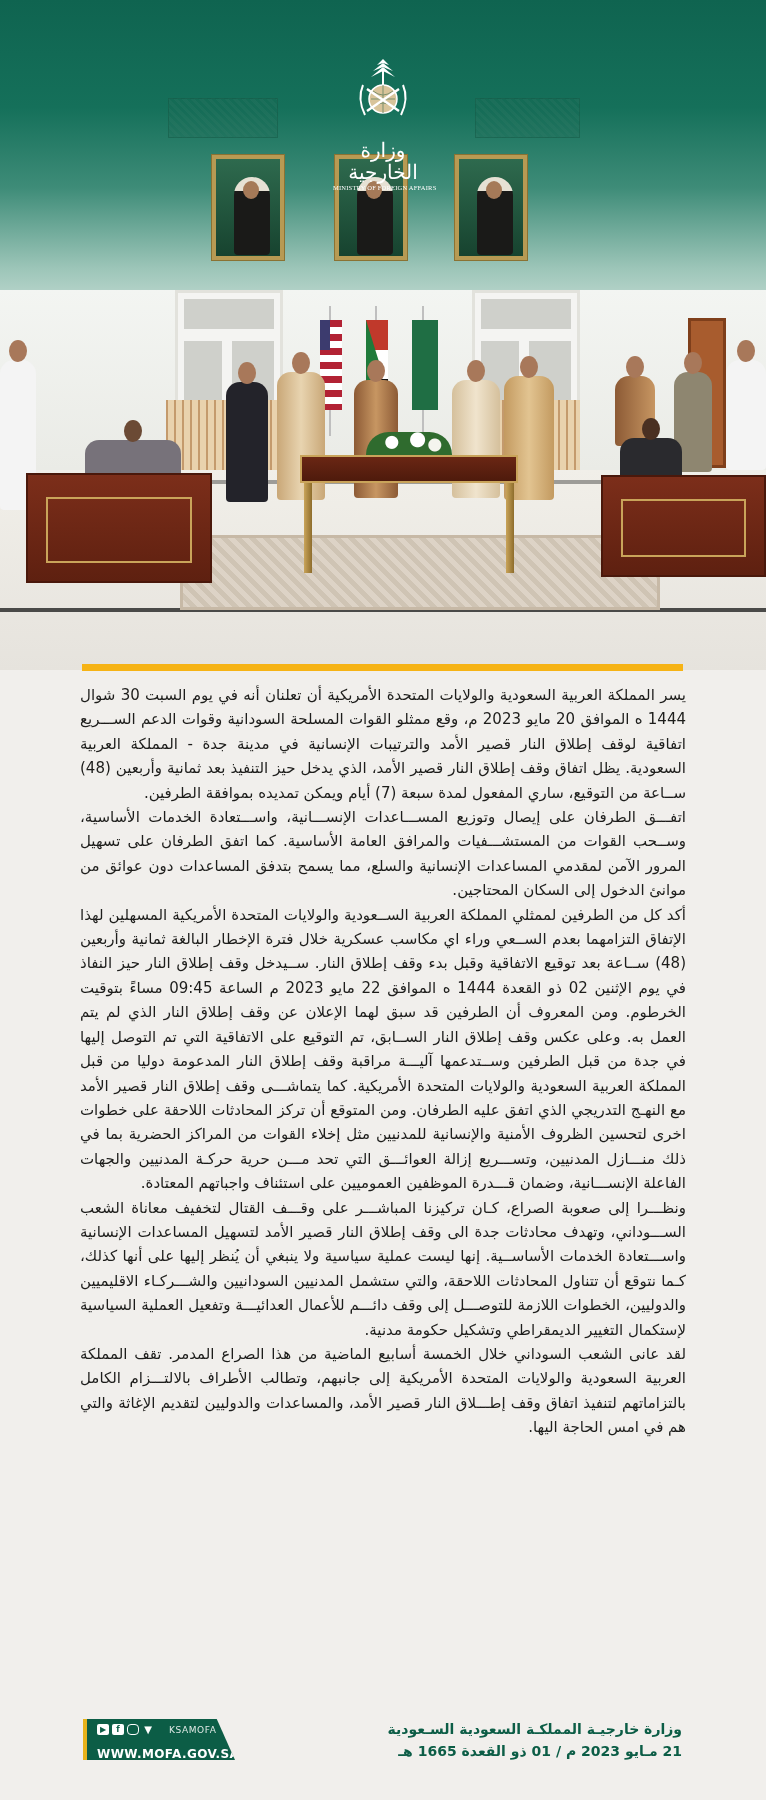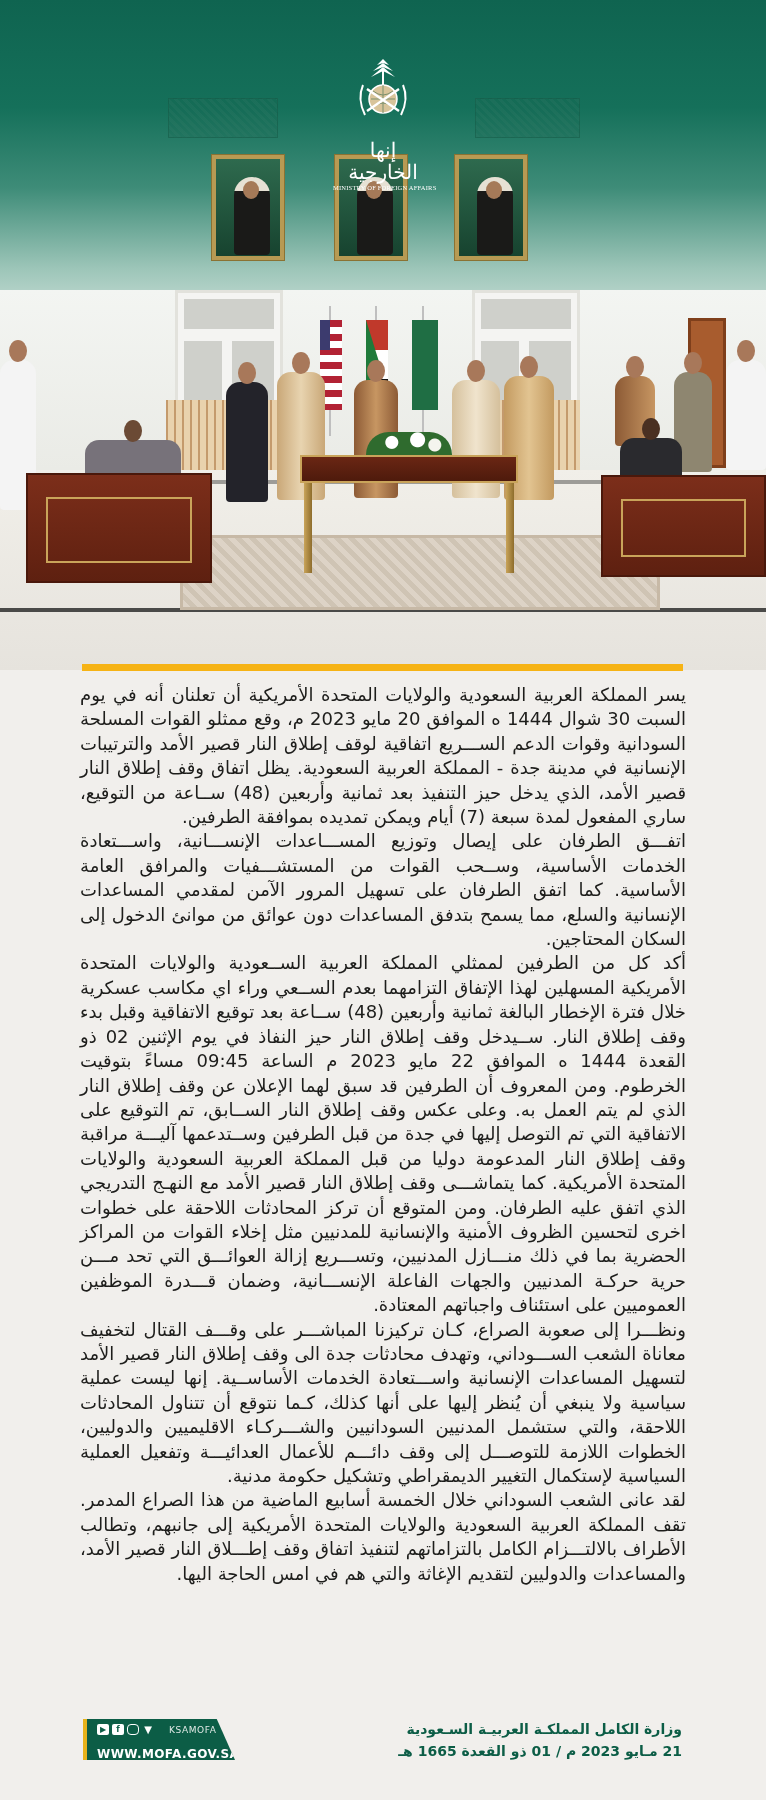--- a/index.html
+++ b/index.html
@@ -37,21 +37,21 @@
     .desk .inlay { position: absolute; left: 18px; right: 18px; top: 22px; bottom: 18px; border: 2px solid #c9a45a; }
     .center-table { position: absolute; left: 300px; top: 455px; width: 218px; height: 28px; background: linear-gradient(180deg,#6a2614,#4e1a0c); border: 2px solid #c9a45a; }
     .leg { position: absolute; top: 483px; width: 8px; height: 90px; background: linear-gradient(90deg,#c9a45a,#8e6d2c); }
     .flowers { position: absolute; left: 366px; top: 432px; width: 86px; height: 26px; border-radius: 40px 40px 6px 6px; background: radial-gradient(circle at 30% 40%,#fff 0 6px,transparent 7px), radial-gradient(circle at 60% 30%,#fff 0 7px,transparent 8px), radial-gradient(circle at 80% 50%,#f4f4ee 0 6px,transparent 7px), #2f6b2e; }
 
     
     .divider { position: absolute; left: 82px; top: 664px; width: 601px; height: 7px; background: #f6b315; }
     .article {
       position: absolute; left: 80px; top: 683px; width: 606px;
       direction: rtl; text-align: justify; text-align-last: right;
-      font-family: "DejaVu Sans", sans-serif; font-size: 18px; line-height: 24.4px; color: #1d1d1b;
+      font-family: "DejaVu Sans", sans-serif; font-size: 15px; line-height: 24.4px; color: #1d1d1b;
     }
     .article p { margin: 0; }
 
     .social-badge {
       position: absolute; left: 83px; top: 1719px; width: 152px; height: 41px;
       background: #0c5d46; border-left: 4px solid #e7b31b;
       clip-path: polygon(0 0, 88% 0, 100% 100%, 0 100%);
       color: #fff; font-family: "DejaVu Sans", sans-serif;
     }
     .social-row { position: absolute; left: 10px; top: 5px; display: flex; align-items: center; gap: 3px; }
@@ -170,21 +170,21 @@
         <path d="M30 4 L24 10 L30 8 L36 10 Z"></path>
         <path d="M30 8 L20 16 L30 12 L40 16 Z"></path>
         <path d="M30 12 L18 22 L30 16 L42 22 Z"></path>
       </g>
       <circle cx="30" cy="44" r="14" fill="#d8c49a" stroke="#fff" stroke-width="1.5"></circle>
       <path d="M18 44 H42 M30 30 V58 M20 36 Q30 44 40 36 M20 52 Q30 44 40 52" stroke="#7b8f6c" stroke-width="1" fill="none"></path>
       <path d="M14 56 L46 34 M46 56 L14 34" stroke="#fff" stroke-width="2.4"></path>
       <path d="M10 30 Q4 44 12 60" stroke="#fff" stroke-width="2" fill="none"></path>
       <path d="M50 30 Q56 44 48 60" stroke="#fff" stroke-width="2" fill="none"></path>
     </svg>
-    <div class="logo-ar">إنها الخارجية</div>
+    <div class="logo-ar">وزارة الخارجية</div>
     <div class="logo-en">MINISTRY OF FOREIGN AFFAIRS</div>
   </div>
 </div>
 
 <div class="divider"></div>
 
 <div class="article">
   <p>يسر المملكة العربية السعودية والولايات المتحدة الأمريكية أن تعلنان أنه في يوم السبت 30 شوال 1444 ه الموافق 20 مايو 2023 م، وقع ممثلو القوات المسلحة السودانية وقوات الدعم الســـريع اتفاقية لوقف إطلاق النار قصير الأمد والترتيبات الإنسانية في مدينة جدة - المملكة العربية السعودية. يظل اتفاق وقف إطلاق النار قصير الأمد، الذي يدخل حيز التنفيذ بعد ثمانية وأربعين (48) ســاعة من التوقيع، ساري المفعول لمدة سبعة (7) أيام ويمكن تمديده بموافقة الطرفين.</p>
   <p>اتفـــق الطرفان على إيصال وتوزيع المســـاعدات الإنســـانية، واســـتعادة الخدمات الأساسية، وســحب القوات من المستشـــفيات والمرافق العامة الأساسية. كما اتفق الطرفان على تسهيل المرور الآمن لمقدمي المساعدات الإنسانية والسلع، مما يسمح بتدفق المساعدات دون عوائق من موانئ الدخول إلى السكان المحتاجين.</p>
   <p>أكد كل من الطرفين لممثلي المملكة العربية الســعودية والولايات المتحدة الأمريكية المسهلين لهذا الإتفاق التزامهما بعدم الســعي وراء اي مكاسب عسكرية خلال فترة الإخطار البالغة ثمانية وأربعين (48) ســاعة بعد توقيع الاتفاقية وقبل بدء وقف إطلاق النار. ســيدخل وقف إطلاق النار حيز النفاذ في يوم الإثنين 02 ذو القعدة 1444 ه الموافق 22 مايو 2023 م الساعة 09:45 مساءً بتوقيت الخرطوم. ومن المعروف أن الطرفين قد سبق لهما الإعلان عن وقف إطلاق النار الذي لم يتم العمل به. وعلى عكس وقف إطلاق النار الســابق، تم التوقيع على الاتفاقية التي تم التوصل إليها في جدة من قبل الطرفين وســتدعمها آليـــة مراقبة وقف إطلاق النار المدعومة دوليا من قبل المملكة العربية السعودية والولايات المتحدة الأمريكية. كما يتماشـــى وقف إطلاق النار قصير الأمد مع النهـج التدريجي الذي اتفق عليه الطرفان. ومن المتوقع أن تركز المحادثات اللاحقة على خطوات اخرى لتحسين الظروف الأمنية والإنسانية للمدنيين مثل إخلاء القوات من المراكز الحضرية بما في ذلك منـــازل المدنيين، وتســـريع إزالة العوائـــق التي تحد مـــن حرية حركـة المدنيين والجهات الفاعلة الإنســـانية، وضمان قـــدرة الموظفين العموميين على استئناف واجباتهم المعتادة.</p>
@@ -197,15 +197,15 @@
     <span class="si">▶</span>
     <span class="si">f</span>
     <span class="si round"></span>
     <span class="si" style="background:transparent;color:#fff;font-size:10px;">▼</span>
     <span class="social-handle">KSAMOFA</span>
   </div>
   <div class="social-url">WWW.MOFA.GOV.SA</div>
 </div>
 
 <div class="signature">
-  <div class="sig-org">وزارة الكامل المملكـة العربيـة السـعودية</div>
+  <div class="sig-org">وزارة خارجيـة المملكـة السعودية السـعودية</div>
   <div class="sig-date">21 مـايو 2023 م / 01 ذو القعدة 1665 هـ</div>
 </div>
 
 </body></html>

